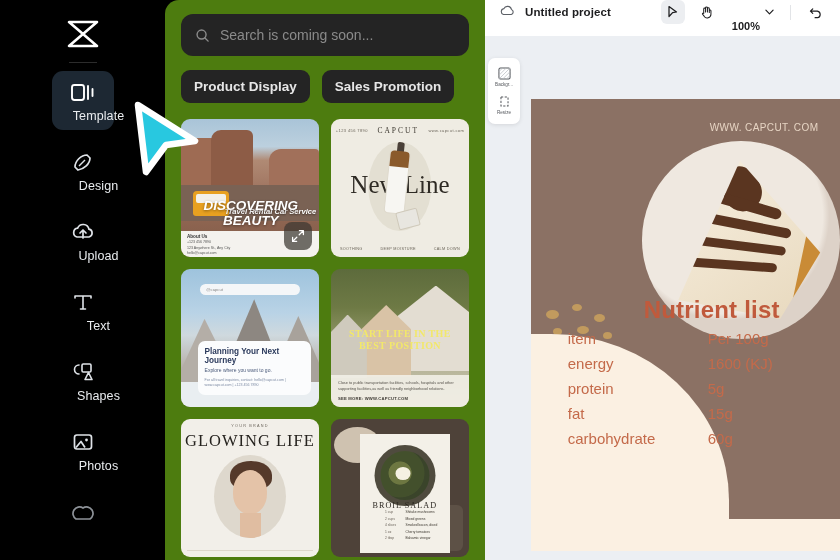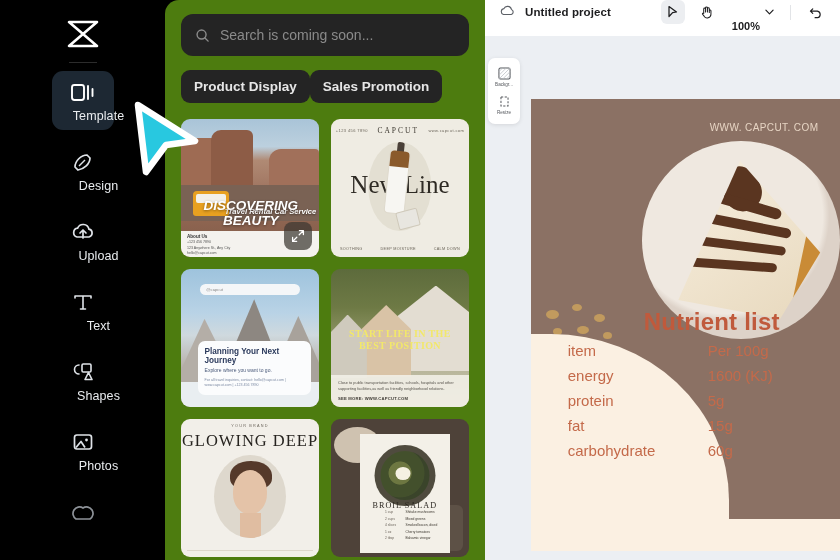--- a/index.html
+++ b/index.html
@@ -32,21 +32,21 @@
   .panel {
     width:320px; flex:0 0 320px; height:560px; background:#4d7c0f;
     border-top-left-radius:14px; border-bottom-left-radius:0;
     padding:14px 16px 0; overflow:hidden; position:relative;
   }
   .search {
     height:42px; background:#242424; border-radius:12px;
     display:flex; align-items:center; gap:10px; padding:0 14px;
   }
   .search .ph { font-size:14px; color:#8b8b8b; }
-  .chips { display:flex; margin-top:14px;text-align:center; }
+  .chips { display:flex; gap:12px; margin-top:14px;text-align:center; }
   .chip {
     background:#242424; color:#e6e6e6; font-size:13.5px; font-weight:bold;
     padding:9px 13px; border-radius:9px; white-space:nowrap; cursor:pointer;
   }
   .grid { display:grid; grid-template-columns:1fr 1fr; gap:12px; margin-top:16px; }
   .card {
     position:relative; width:100%; aspect-ratio:1/1; border-radius:9px;
     overflow:hidden; cursor:pointer; background:#222;
   }
   .expand {
@@ -176,21 +176,21 @@
   .cake .d4 { left:6%; top:63%; width:66%; height:5.5%; transform:rotate(4deg); }
   .cake .d5 { left:34%; top:6%; width:30%; height:24%; transform:rotate(62deg); }
   .cake .crust { position:absolute; right:-2%; top:30%; width:14%; height:62%; background:#c98b36; border-radius:3px; transform:rotate(12deg); }
   .dots { position:absolute; left:3%; top:48%; width:30%; height:22%; }
   .dot { position:absolute; background:#c19a5e; border-radius:50%; }
   .cream {
     position:absolute; left:0; bottom:0; width:64%; height:44%;
     background:#fbf0e2; border-radius:0 90% 0 0;
   }
   .info {
-    position:absolute; left:8%; bottom:0; right:0; height:52%;
+    position:absolute; left:8%; bottom:12px; right:0; height:52%;
     padding:7px 4px 0 12px;
   }
   .info .h {
     font-size:24px; color:#c05a3c; font-weight:bold; letter-spacing:.2px;
     margin-left:76px; margin-bottom:6px;
   }
   .nrow { display:flex; align-items:center; margin-bottom:8px;gap:12px; }
   .nrow .k { width:128px; font-size:15px; color:#c46a4a; }
   .nrow .v { font-size:15px; color:#c46a4a; }
   .stripe { position:absolute; left:46px; top:483px; right:0; height:32px; background:#fbf0e2; }
@@ -356,21 +356,21 @@
         <div class="h3"></div>
         <div class="ttl">START LIFE IN THE BEST POSITION</div>
         <div class="foot">
           <div class="p">Close to public transportation facilities, schools, hospitals and other supporting facilities,as well as friendly neighborhood relations.</div>
           <div class="m">SEE MORE: WWW.CAPCUT.COM</div>
         </div>
       </div>
 
       <div class="card c5">
         <div class="brand">YOUR BRAND</div>
-        <div class="ttl">GLOWING DEEP</div>
+        <div class="ttl">GLOWING LIFE</div>
         <div class="ov">
           <div class="hair"></div>
           <div class="face"></div>
           <div class="neck"></div>
         </div>
         <div class="ln"></div>
       </div>
 
       <div class="card c6">
         <div class="bgp"></div>

